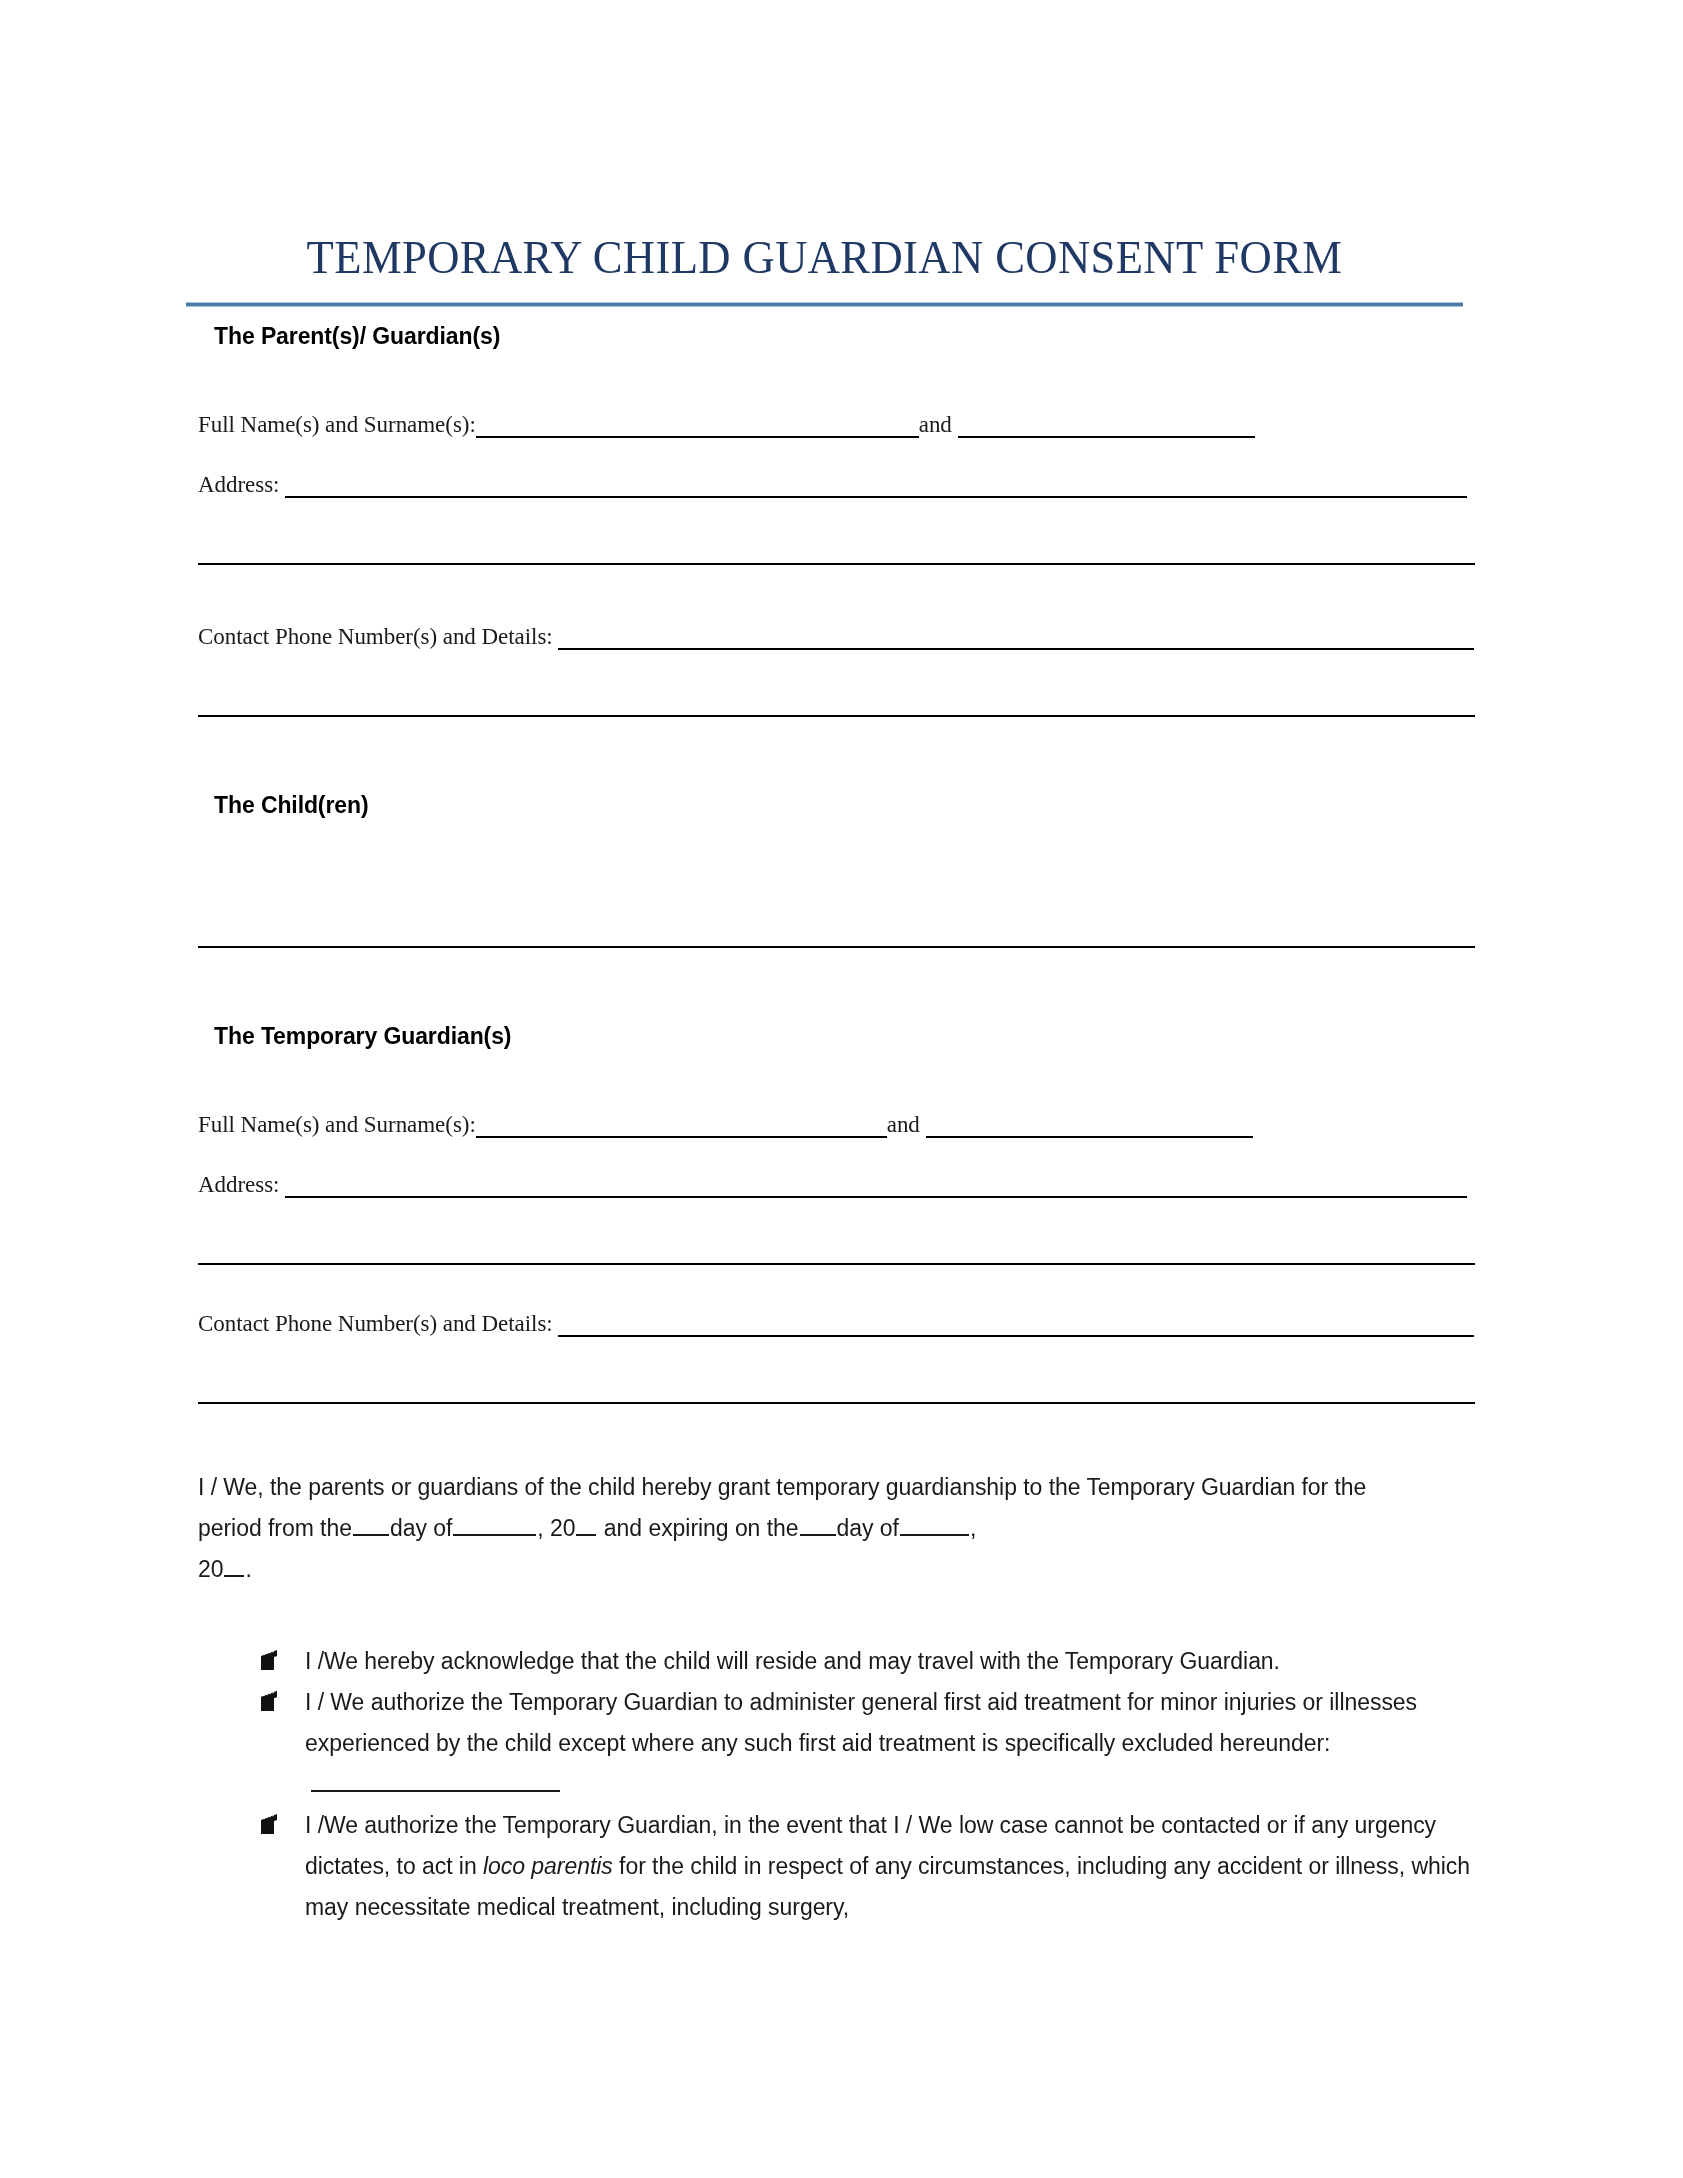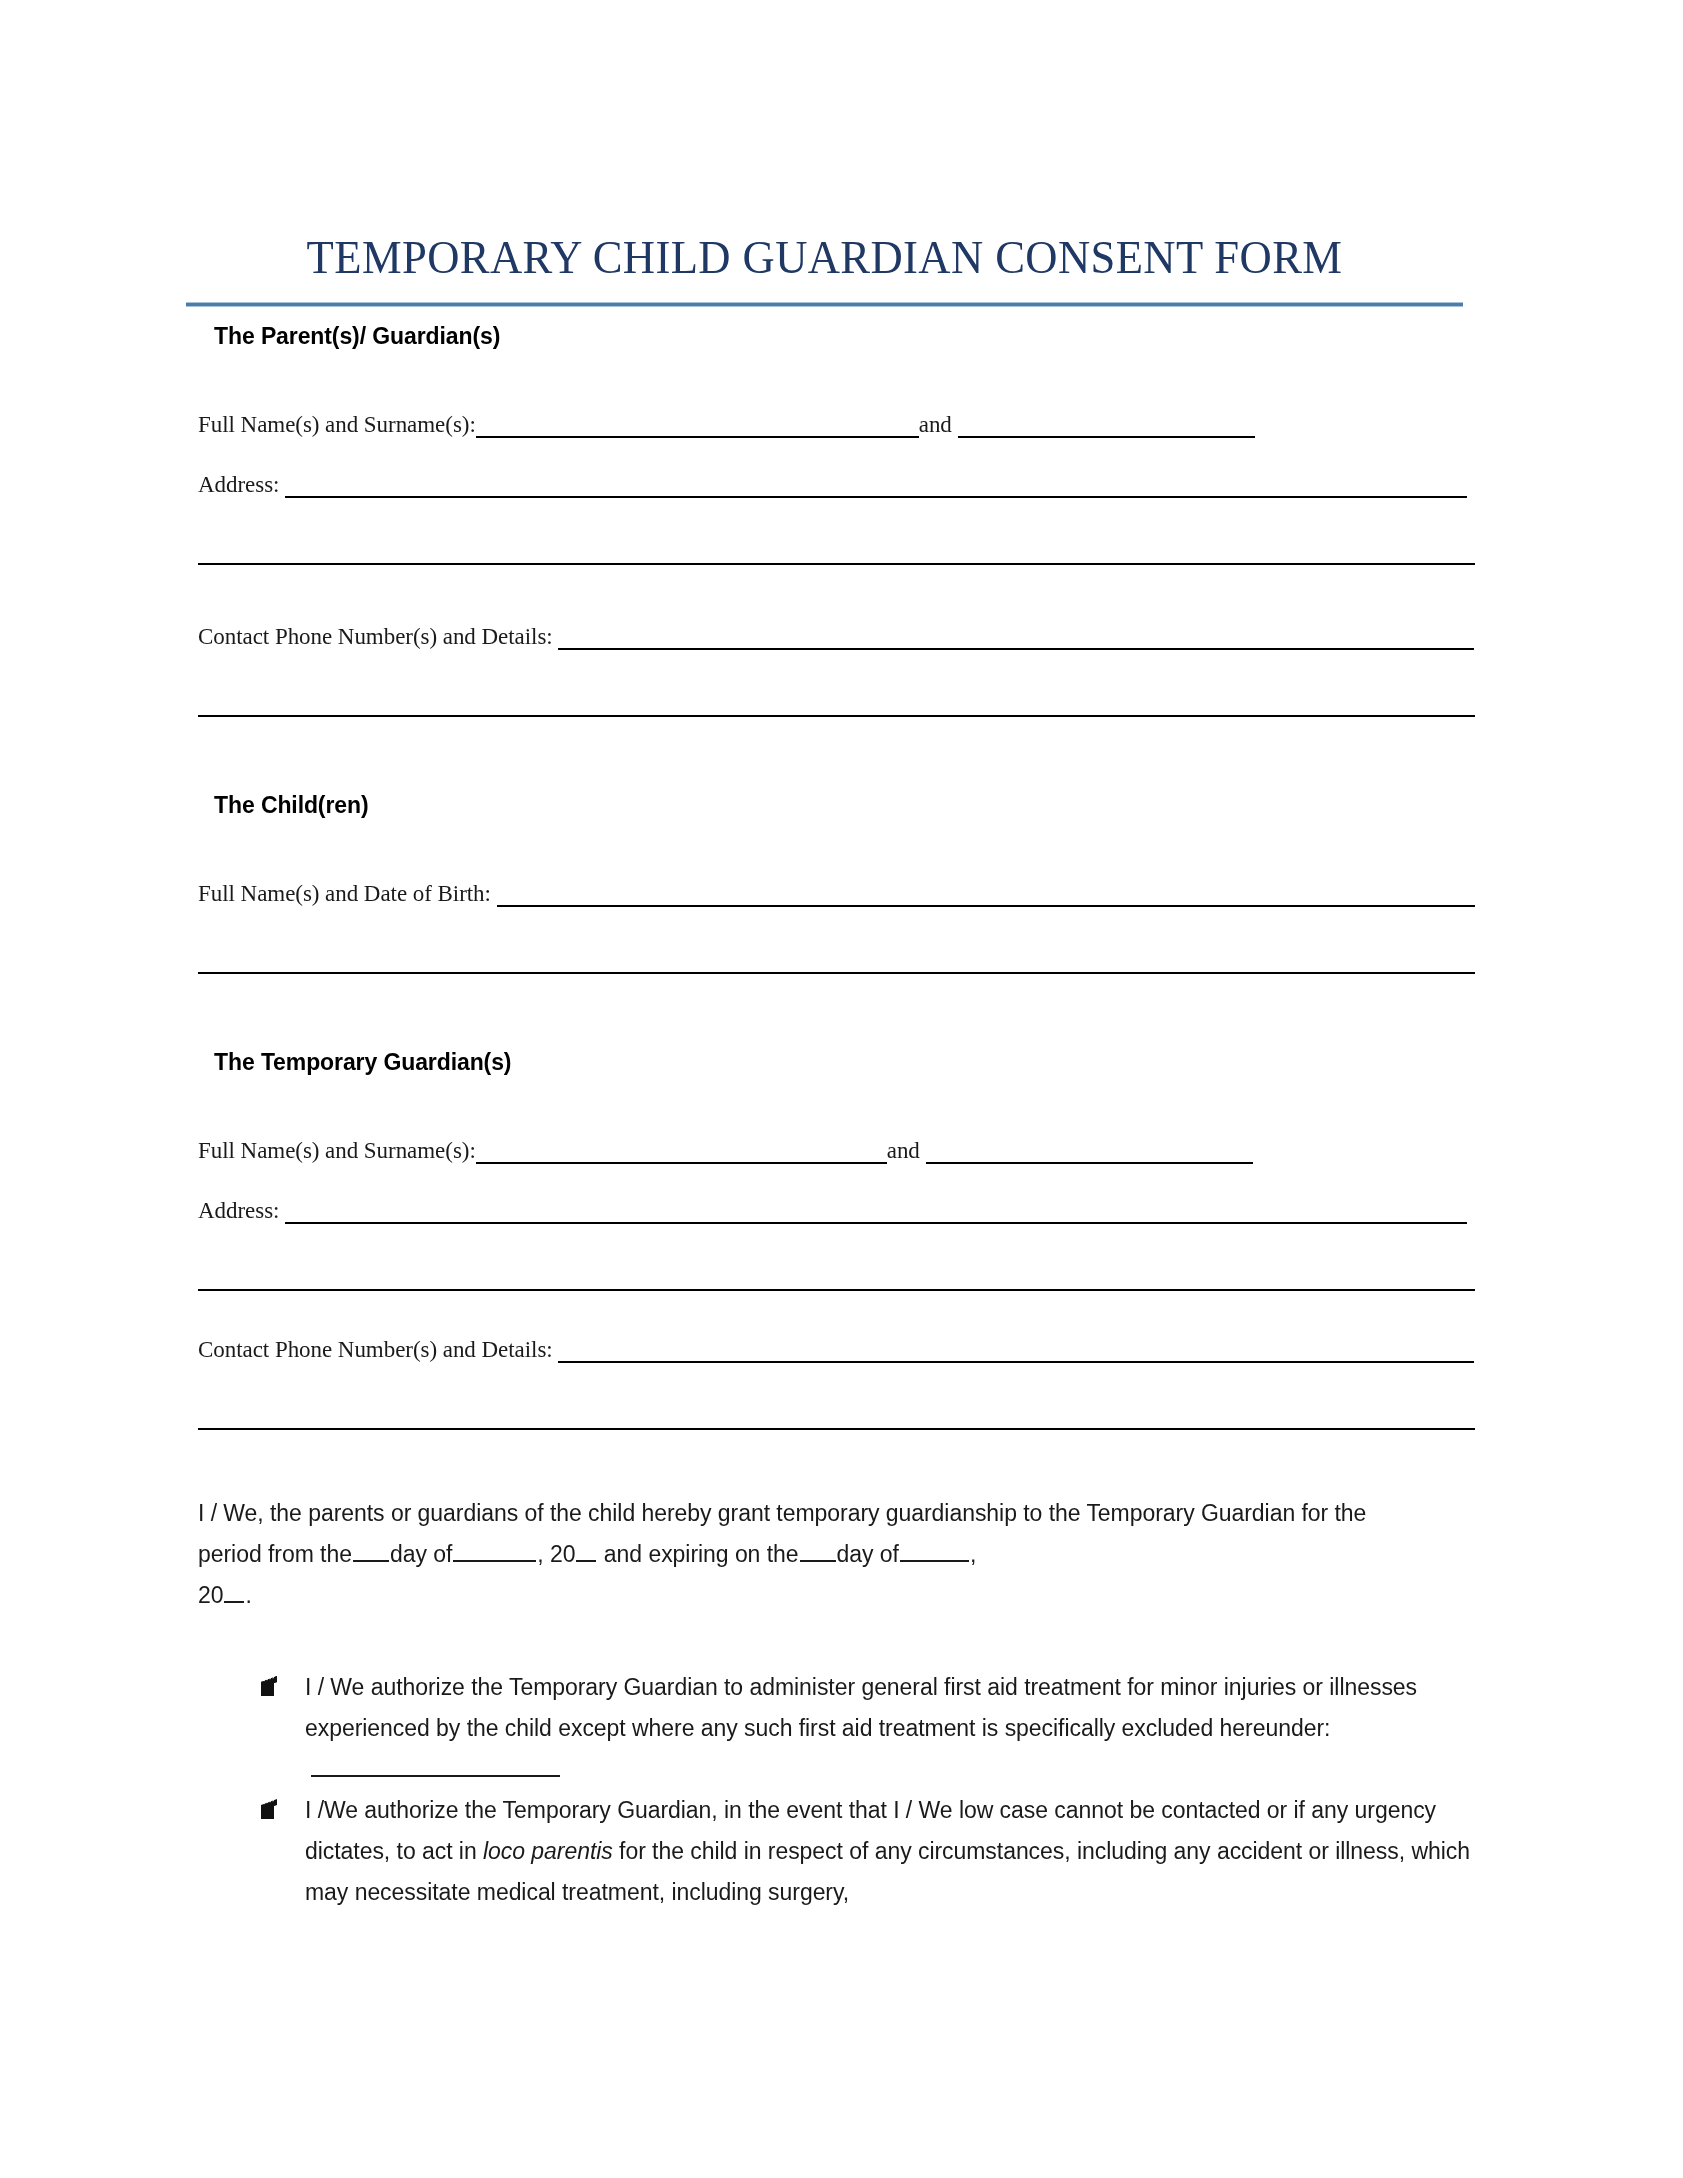--- a/index.html
+++ b/index.html
@@ -197,24 +197,20 @@
     <div class="sp-66"></div>
 
     <div class="rule-full"></div>
 
     <div class="sp-60"></div>
 
     <div class="section-heading">The Child(ren)</div>
 
     <div class="sp-46"></div>
 
-    <div class="field-row">
-      <span class="field-label">Full Name(s) and Date of Birth: </span>
-      <span class="fill-line" style="width:980px;"></span>
-    </div>
 
     <div class="sp-66"></div>
 
     <div class="rule-full"></div>
 
     <div class="sp-60"></div>
 
     <div class="section-heading">The Temporary Guardian(s)</div>
 
     <div class="sp-46"></div>
@@ -249,20 +245,33 @@
     <div class="rule-full"></div>
 
     <div class="sp-40"></div>
 
     <p class="consent-para"><span>I / We, the parents or guardians of the child hereby grant temporary guardianship to the Temporary Guardian for the period from the</span><span class="blank-sm"></span><span>day of</span><span class="blank-md"></span><span>, 20</span><span class="blank-xs"></span> <span>and expiring on the</span><span class="blank-sm"></span><span>day of</span><span class="blank-lg"></span><span>,</span><br><span>20</span><span class="blank-xs"></span><span>.</span></p>
 
     <div class="sp-28"></div>
 
     <ul class="bullet-list">
 
+      <li class="bullet-item">
+        <span class="bullet-marker">
+          <svg width="26" height="24" viewBox="0 0 26 24" xmlns="http://www.w3.org/2000/svg">
+            <polygon points="4,7 20,1 20,7 4,13" fill="#111111"></polygon>
+            <rect x="4" y="8" width="13" height="13" fill="#111111"></rect>
+            <line x1="7" y1="6.2" x2="8" y2="2.2" stroke="#ffffff" stroke-width="0.9"></line>
+            <line x1="10" y1="5.2" x2="11" y2="1.4" stroke="#ffffff" stroke-width="0.9"></line>
+            <line x1="13" y1="4.3" x2="14" y2="0.7" stroke="#ffffff" stroke-width="0.9"></line>
+            <line x1="16" y1="3.4" x2="17" y2="0.2" stroke="#ffffff" stroke-width="0.9"></line>
+          </svg>
+        </span>
+        <span>I /We hereby acknowledge that the child will reside and may travel with the Temporary Guardian.</span>
+      </li>
 
       <li class="bullet-item">
         <span class="bullet-marker">
           <svg width="26" height="24" viewBox="0 0 26 24" xmlns="http://www.w3.org/2000/svg">
             <polygon points="4,7 20,1 20,7 4,13" fill="#111111"></polygon>
             <rect x="4" y="8" width="13" height="13" fill="#111111"></rect>
             <line x1="7" y1="6.2" x2="8" y2="2.2" stroke="#ffffff" stroke-width="0.9"></line>
             <line x1="10" y1="5.2" x2="11" y2="1.4" stroke="#ffffff" stroke-width="0.9"></line>
             <line x1="13" y1="4.3" x2="14" y2="0.7" stroke="#ffffff" stroke-width="0.9"></line>
             <line x1="16" y1="3.4" x2="17" y2="0.2" stroke="#ffffff" stroke-width="0.9"></line>

